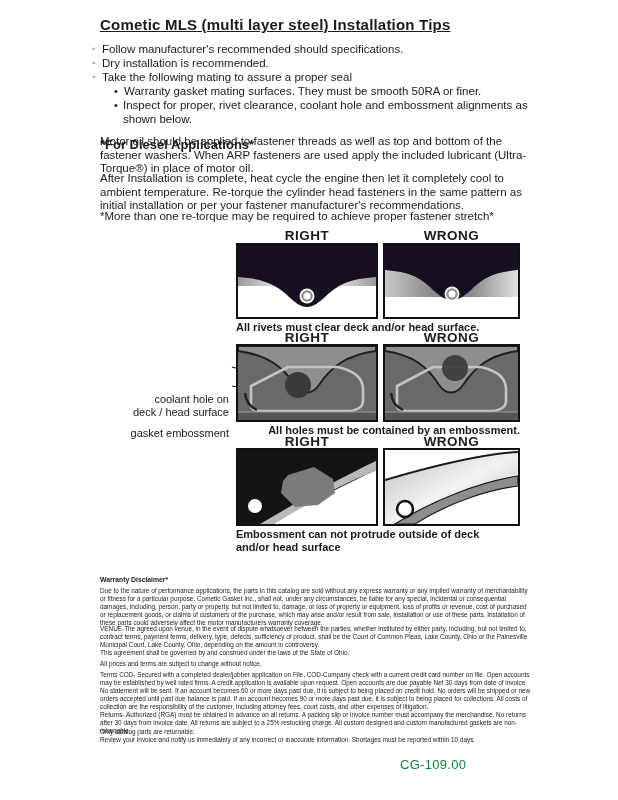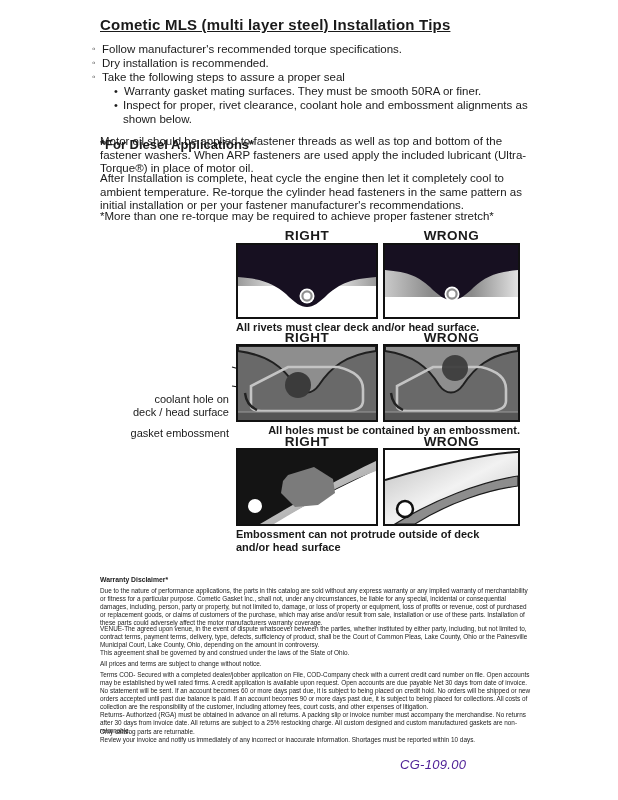--- a/index.html
+++ b/index.html
@@ -25,43 +25,43 @@
   .fig-box { position:absolute; border:2px solid #111; background:#fff; }
   .fig-box svg { display:block; }
   .fig-caption { position:absolute; font-size:11px; font-weight:bold; line-height:13px; }
 
   .side-label { position:absolute; left:100px; width:129px; text-align:right; font-size:11px; line-height:13px;margin-top:47px; }
 
   .legal { font-family:"Liberation Sans","DejaVu Sans",sans-serif; }
   .legal-heading { position:absolute; left:100px; top:576px; font-size:6.8px; font-weight:bold; }
   .fine { position:absolute; left:100px; width:432px; font-size:6.4px; line-height:8px; color:#222; }
 
-  .page-number { position:absolute; left:400px; top:757px; font-size:13px; color:#4c1d95; letter-spacing:.3px;font-style:italic; }
+  .page-number { position:absolute; left:400px; top:757px; font-size:13px; color:#15803d; letter-spacing:.3px; }
 
   .pointer-svg { position:absolute; pointer-events:none; }
 </style>
 </head>
 <body>
 
 <div class="page">
 
   <div class="title">Cometic MLS (multi layer steel) Installation Tips</div>
 
   <div class="bullets">
     <div class="bullet-row">
       <span class="bullet-glyph">◦</span>
-      <span>Follow manufacturer's recommended torque specifications.</span>
+      <span>Follow manufacturer's recommended should specifications.</span>
     </div>
     <div class="bullet-row">
       <span class="bullet-glyph">◦</span>
       <span>Dry installation is recommended.</span>
     </div>
     <div class="bullet-row">
       <span class="bullet-glyph">◦</span>
-      <span>Take the following steps to assure a proper seal</span>
+      <span>Take the following mating to assure a proper seal</span>
     </div>
     <div class="bullet-row sub">
       <span class="bullet-glyph">•</span>
       <span>Warranty gasket mating surfaces.  They must be smooth 50RA or finer.</span>
     </div>
     <div class="bullet-row sub">
       <span class="bullet-glyph">•</span>
       <span>Inspect for proper, rivet clearance, coolant hole and embossment alignments as shown below.</span>
     </div>
   </div>

